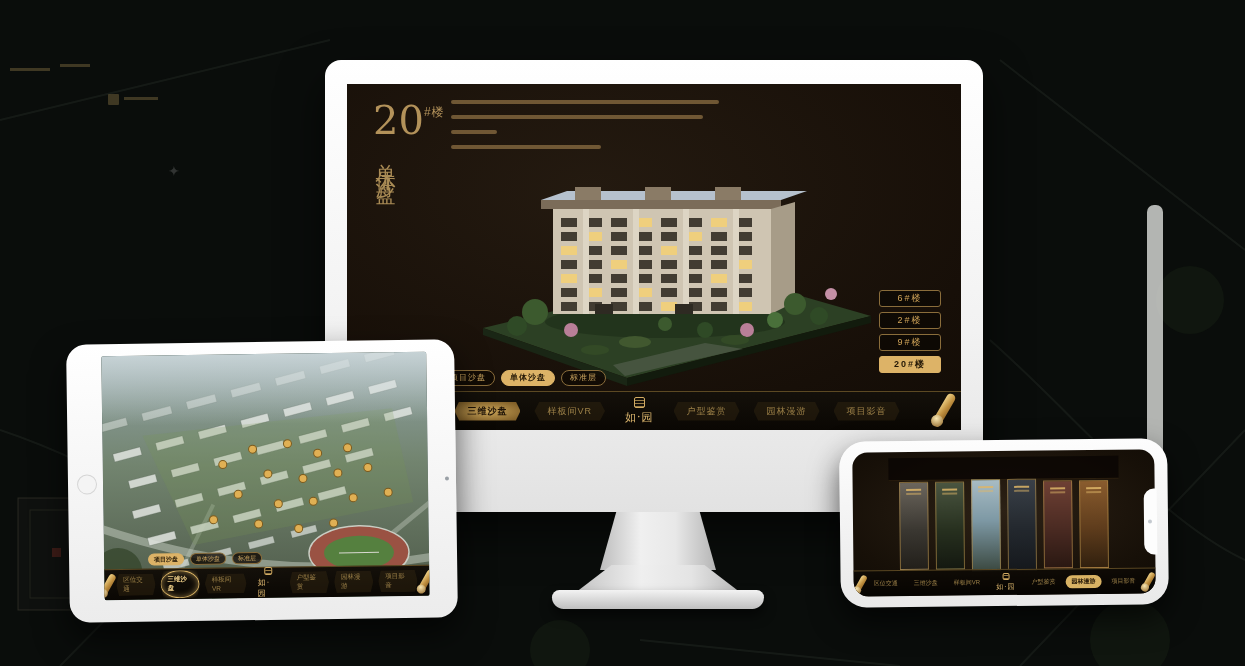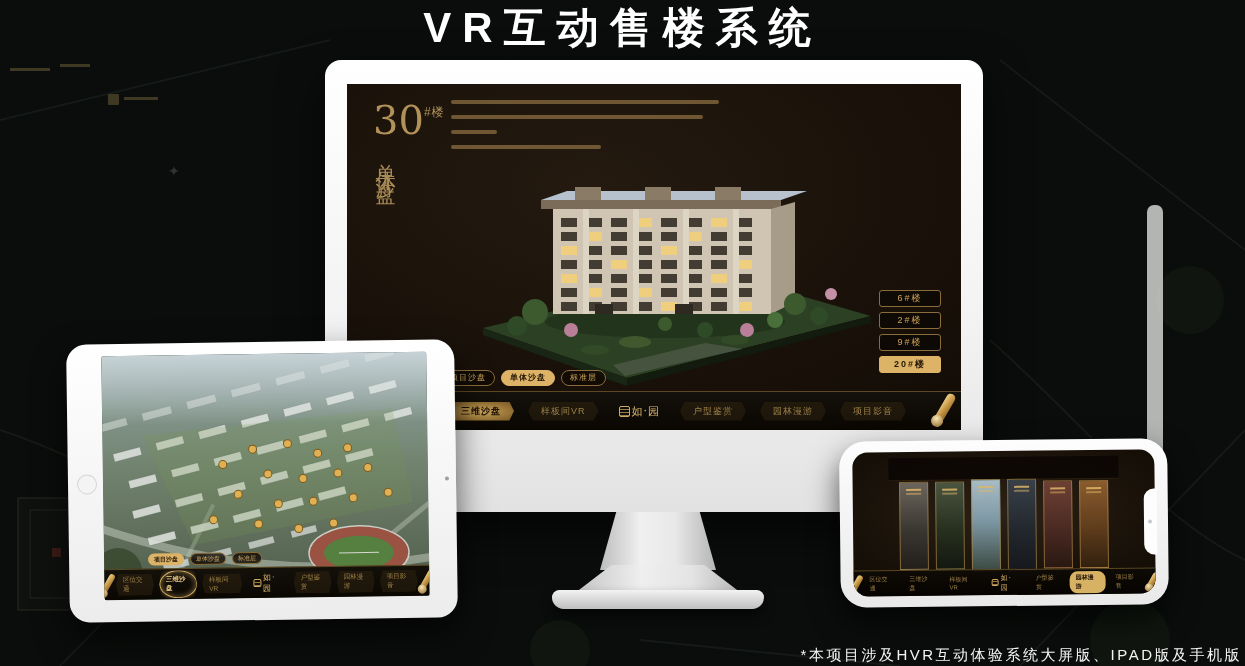--- a/index.html
+++ b/index.html
@@ -63,21 +63,21 @@
 
   .navbar{position:absolute;left:0;right:0;bottom:0;display:flex;align-items:center;
           justify-content:center;background:linear-gradient(180deg,#14100a,#0a0703);
           border-top:1px solid rgba(160,128,62,.55);}
   .m-nav{height:38px;gap:14px;padding-right:34px;}
   .nav-item{font-size:9px;letter-spacing:1px;color:#9c8048;padding:3px 13px;cursor:pointer;
             background:rgba(70,52,24,.30);
             clip-path:polygon(7% 0,93% 0,100% 50%,93% 100%,7% 100%,0 50%);}
   .nav-item.active{background:radial-gradient(ellipse at center,rgba(214,174,94,.95),rgba(122,88,34,.95));
                    color:#1d1206;font-weight:bold;}
-  .brand{display:flex;flex-direction:row;align-items:center;gap:2px;margin:0 6px;}
+  .brand{display:flex;flex-direction:column;align-items:center;gap:2px;margin:0 6px;}
   .seal{width:11px;height:11px;border:1px solid #d2ab62;border-radius:2px;box-sizing:border-box;
         background:repeating-linear-gradient(0deg,rgba(210,171,98,.7) 0 1px,transparent 1px 3px);}
   .brand-text{font-family:"DejaVu Serif",serif;font-size:11px;color:#dcb66e;letter-spacing:1px;}
   .scroll{position:relative;width:9px;height:34px;border-radius:5px;cursor:pointer;
           background:linear-gradient(100deg,#f4d88e,#c09040 55%,#8a5f22);transform:rotate(30deg);}
   .scroll:after{content:"";position:absolute;left:-2px;bottom:-3px;width:12px;height:12px;
           border-radius:50%;background:radial-gradient(circle at 35% 35%,#f8e6b0,#8a5f22);}
   .m-scroll{position:absolute;right:12px;bottom:4px;}
 
   
@@ -169,28 +169,27 @@
       <text x="168" y="176" fill="rgba(255,255,255,0.16)" font-size="14">✦</text>
       <g fill="rgba(46,64,36,0.18)">
         <circle cx="1190" cy="300" r="34"></circle>
           <circle cx="1130" cy="640" r="40"></circle>
           <circle cx="560" cy="650" r="30"></circle>
       </g>
     </svg>
   </div>
   <div class="white-strip"></div>
 
-  <div class="title">VR互动售楼系统</div>
 
   <div class="monitor">
     <div class="m-screen">
 
       <div class="m-sec">
         <div>
-          <span class="m-num">30</span><span class="m-num-suffix">#楼</span>
+          <span class="m-num">20</span><span class="m-num-suffix">#楼</span>
         </div>
         <div class="m-vert">单体沙盘</div>
       </div>
 
       <div class="m-para">
         <i></i>
           <i></i>
           <i></i>
           <i></i>
       </div>
@@ -440,14 +439,13 @@
         </div>
         <div class="nav-item">户型鉴赏</div>
         <div class="nav-item active">园林漫游</div>
         <div class="nav-item">项目影音</div>
         <div class="scroll"></div>
       </div>
     </div>
     <div class="p-notch"></div>
   </div>
 
-  <div class="footnote">*本项目涉及HVR互动体验系统大屏版、IPAD版及手机版</div>
 </div>
 
 </body></html>

